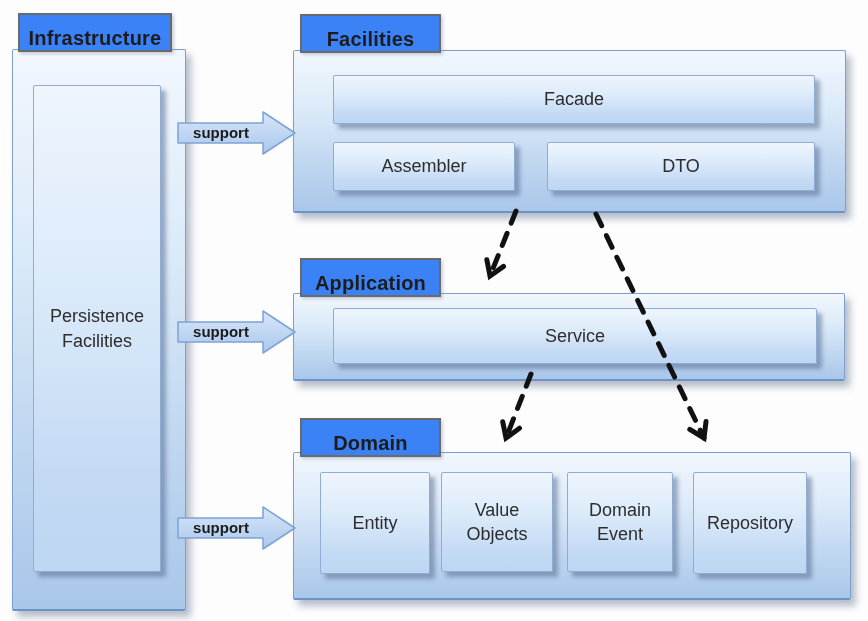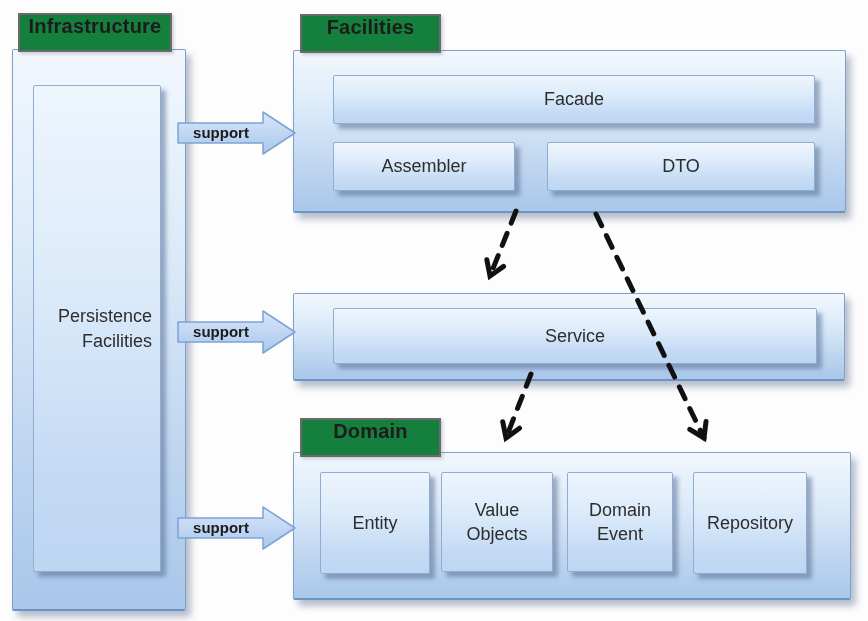--- a/index.html
+++ b/index.html
@@ -7,24 +7,24 @@
     width:868px;height:621px;position:relative;overflow:hidden;
     background:#fdfdfe;
     font-family:"Liberation Sans", sans-serif;
     color:#2b2b2b;
   }
   .canvas{position:absolute;inset:0;}
 
   
   .tab{
     position:absolute;z-index:5;
-    background:#15803d;
+    background:#3b82f6;
     border:2px solid #6a6a6a;
     box-shadow:2px 2px 3px rgba(120,130,150,.35);
-    display:flex;align-items:flex-start;justify-content:center;
+    display:flex;align-items:flex-end;justify-content:center;
     font-weight:bold;font-size:20px;color:#1c1c1c;
     letter-spacing:.2px;
   }
   .tab-infrastructure{left:18px;top:13px;width:150px;height:35px;}
   .tab-interface{left:300px;top:14px;width:137px;height:35px;}
   .tab-application{left:300px;top:258px;width:137px;height:35px;}
   .tab-domain{left:300px;top:418px;width:137px;height:35px;}
 
   
   .panel{
@@ -44,21 +44,21 @@
   .node{
     position:absolute;z-index:2;
     background:linear-gradient(180deg,#eef5fd 0%,#dcebfa 40%,#c4daf4 80%,#bdd6f2 100%);
     border:1px solid #8fadd4;
     border-radius:2px;
     box-shadow:5px 5px 4px rgba(80,100,135,.5);
     display:flex;align-items:center;justify-content:center;
     text-align:center;
     font-size:18px;color:#2d2d2d;line-height:1.35;
   }
-  .node-persistence{left:33px;top:85px;width:128px;height:487px;padding:0 8px;box-sizing:border-box;text-align:right;}
+  .node-persistence{left:33px;top:85px;width:128px;height:487px;padding:0 8px;box-sizing:border-box;}
   .node-facade{left:333px;top:75px;width:480px;height:47px;}
   .node-assembler{left:333px;top:142px;width:180px;height:47px;}
   .node-dto{left:547px;top:142px;width:266px;height:47px;}
   .node-service{left:333px;top:308px;width:482px;height:54px;}
   .node-entity{left:320px;top:472px;width:108px;height:100px;}
   .node-value-objects{left:441px;top:472px;width:112px;height:100px;padding:0 10px;box-sizing:border-box;align-items:center;}
   .node-domain-event{left:567px;top:472px;width:106px;height:100px;padding:16px 10px;box-sizing:border-box;}
   .node-repository{left:693px;top:472px;width:112px;height:100px;}
 
   
@@ -107,20 +107,23 @@
     <span>Facade</span>
   </div>
   <div class="node node-assembler">
     <span>Assembler</span>
   </div>
   <div class="node node-dto">
     <span>DTO</span>
   </div>
 
   <div class="panel panel-application"></div>
+  <div class="tab tab-application">
+    <span>Application</span>
+  </div>
   <div class="node node-service">
     <span>Service</span>
   </div>
 
   <div class="panel panel-domain"></div>
   <div class="tab tab-domain">
     <span>Domain</span>
   </div>
   <div class="node node-entity">
     <span>Entity</span>

